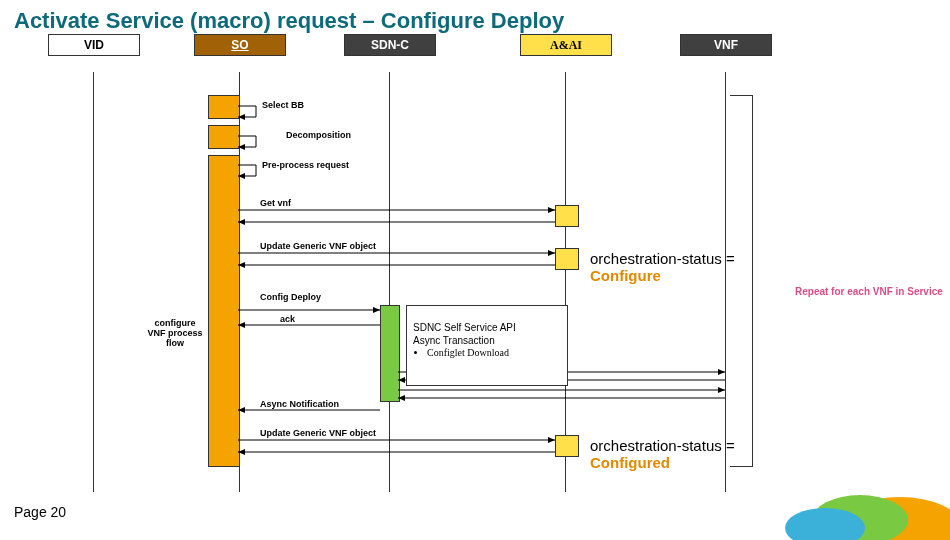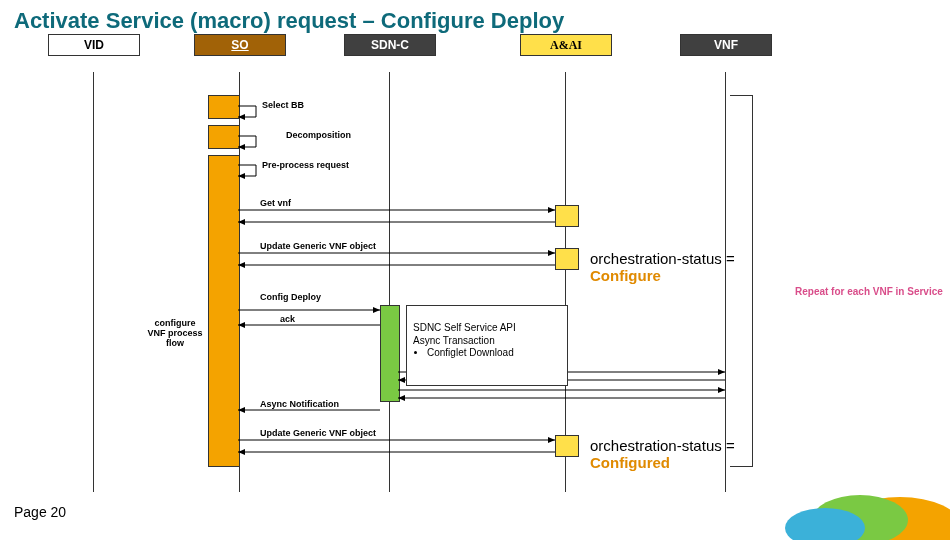--- a/index.html
+++ b/index.html
@@ -8,21 +8,21 @@
   .lane{position:absolute;top:34px;width:90px;height:20px;text-align:center;font-size:12px;font-weight:bold;color:#fff;border:1px solid #333;line-height:20px;}
   .lifeline{position:absolute;top:72px;width:0;height:420px;border-left:1px solid #333;}
   .bar{position:absolute;background:#f4a300;border:1px solid #333;}
   .greenbar{position:absolute;background:#7ac943;border:1px solid #333;}
   .yellowbox{position:absolute;background:#ffe04a;border:1px solid #333;}
   .msg{position:absolute;font-size:9px;font-weight:bold;color:#000;white-space:nowrap;}
   .status{position:absolute;font-size:15px;color:#000;}
   .status .val{color:#e08a00;font-weight:bold;}
   .annot{position:absolute;font-size:9px;font-weight:bold;color:#000;text-align:center;}
   .note{position:absolute;font-size:10px;border:1px solid #333;background:#fff;padding:16px 6px;line-height:1.25;}
-  .note ul{margin:0 0 9px 14px;padding:0;}
+  .note ul{margin:0 0 9px 14px;padding:0;font-family:Liberation Serif, serif;}
   .repeat{position:absolute;font-size:10px;color:#d94d8a;font-weight:bold;}
   .bracket{position:absolute;border-right:1px solid #333;border-top:1px solid #333;border-bottom:1px solid #333;}
   .page{position:absolute;left:14px;bottom:20px;font-size:14px;}
   .cloud{position:absolute;right:0;bottom:0;}
 </style>
 </head>
 <body>
 
 <div class="title">Activate Service (macro) request – Configure Deploy</div>
 

